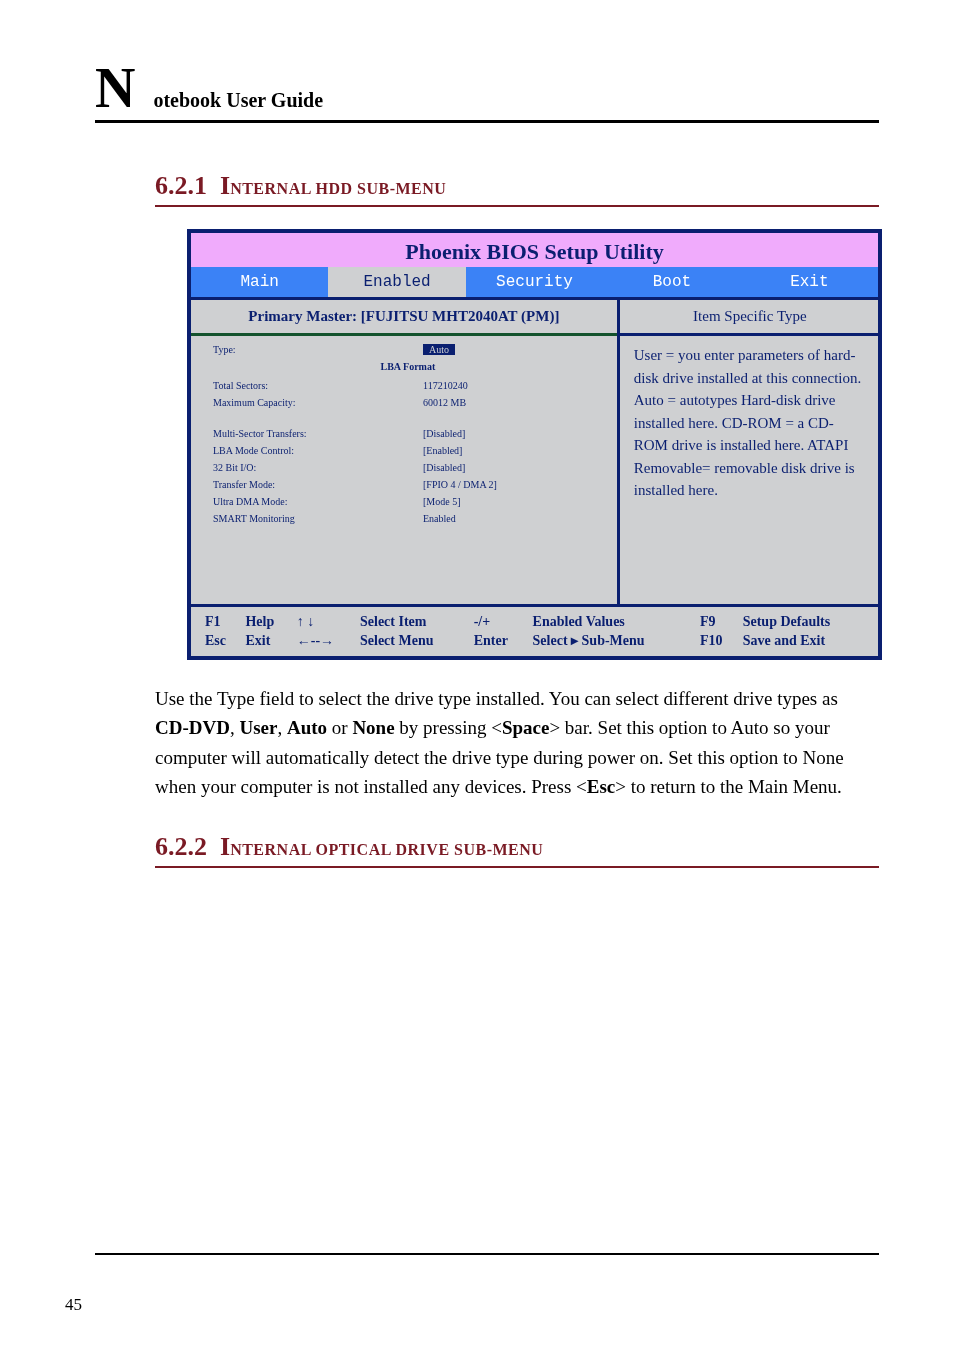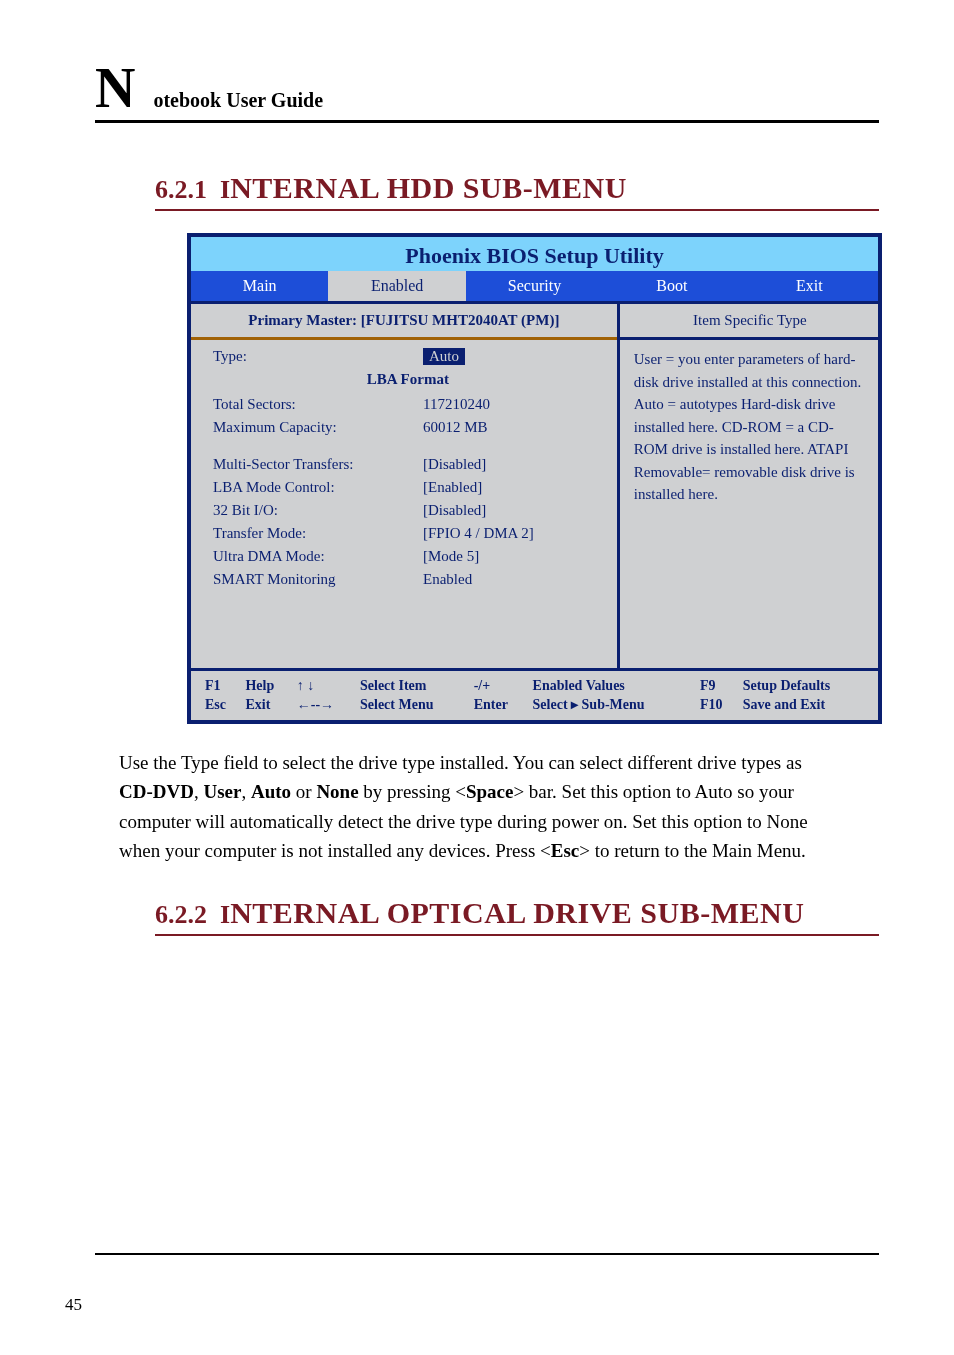--- a/index.html
+++ b/index.html
@@ -32,45 +32,45 @@
   .section-heading {
     color: #7a1a24;
     font-size: 26px;
     font-weight: bold;
     border-bottom: 2px solid #7a1a24;
     padding-bottom: 4px;
     margin: 0 0 22px 60px;
     font-variant: normal;
   }
   .section-heading .smallcaps {
-    font-size: 30px;
+    font-size: 16px;
     letter-spacing: 0.5px;
   }
   .bios-window {
     margin-left: 92px;
     width: 695px;
     border: 4px solid #0a1f70;
     background: #cfd0d2;
     font-family: 'Times New Roman', serif;
   }
   .bios-title {
     text-align: center;
     font-family: Georgia, 'Times New Roman', serif;
     color: #0a1f70;
     font-weight: bold;
     font-size: 22px;
     padding: 6px 0 2px 0;
-    background: #7dd3fc;
+    background: #f0abfc;
   }
   .bios-tabs {
     display: flex;
     height: 30px;
-    background: #1d4ed8;
+    background: #3b82f6;
     color: #fff;
-    font-family: Liberation Serif, serif;
+    font-family: Liberation Mono, monospace;
     font-size: 16px;
     align-items: center;
   }
   .bios-tab {
     flex: 1;
     text-align: center;
     line-height: 30px;
   }
   .bios-tab.active {
     background: #cfd0d2;
@@ -88,28 +88,28 @@
   .bios-right {
     flex: 1.2;
     border-left: 3px solid #0a1f70;
     padding: 8px 12px 20px 14px;
     color: #0a1f70;
     font-size: 15px;
   }
   .bios-left-inner {
     padding: 8px 14px 24px 22px;
     color: #0a1f70;
-    font-size: 15px;
+    font-size: 10px;
   }
   .bios-header-box {
     text-align: center;
     color: #0a1f70;
     font-weight: bold;
     padding: 8px 4px 8px 4px;
-    border-bottom: 3px solid #a16207;
+    border-bottom: 3px solid #14532d;
     font-size: 15px;
   }
   .bios-help-header {
     text-align: center;
     color: #0a1f70;
     padding: 8px 4px 8px 4px;
     border-bottom: 3px solid #0a1f70;
     font-size: 15px;
   }
   .kv-row { display: flex; margin-bottom: 6px; }
@@ -123,21 +123,21 @@
     padding: 6px 6px 6px 10px;
     font-family: Georgia, 'Times New Roman', serif;
     font-size: 14px;
     font-weight: bold;
     color: #0a1f70;
   }
   .footer-table { display: table; width:100%; }
   .footer-row { display: table-row; }
   .footer-cell { display: table-cell; padding:1px 4px; vertical-align:middle;margin-top:24px; }
   .body-text {
-    margin: 24px 0 0 24px;
+    margin: 24px 0 0 60px;
     font-size: 19px;
     line-height: 1.55;
     max-width: 720px;
   }
   .page-number {
     position: absolute;
     bottom: 40px;
     left: 65px;
     font-size: 17px;
   }

